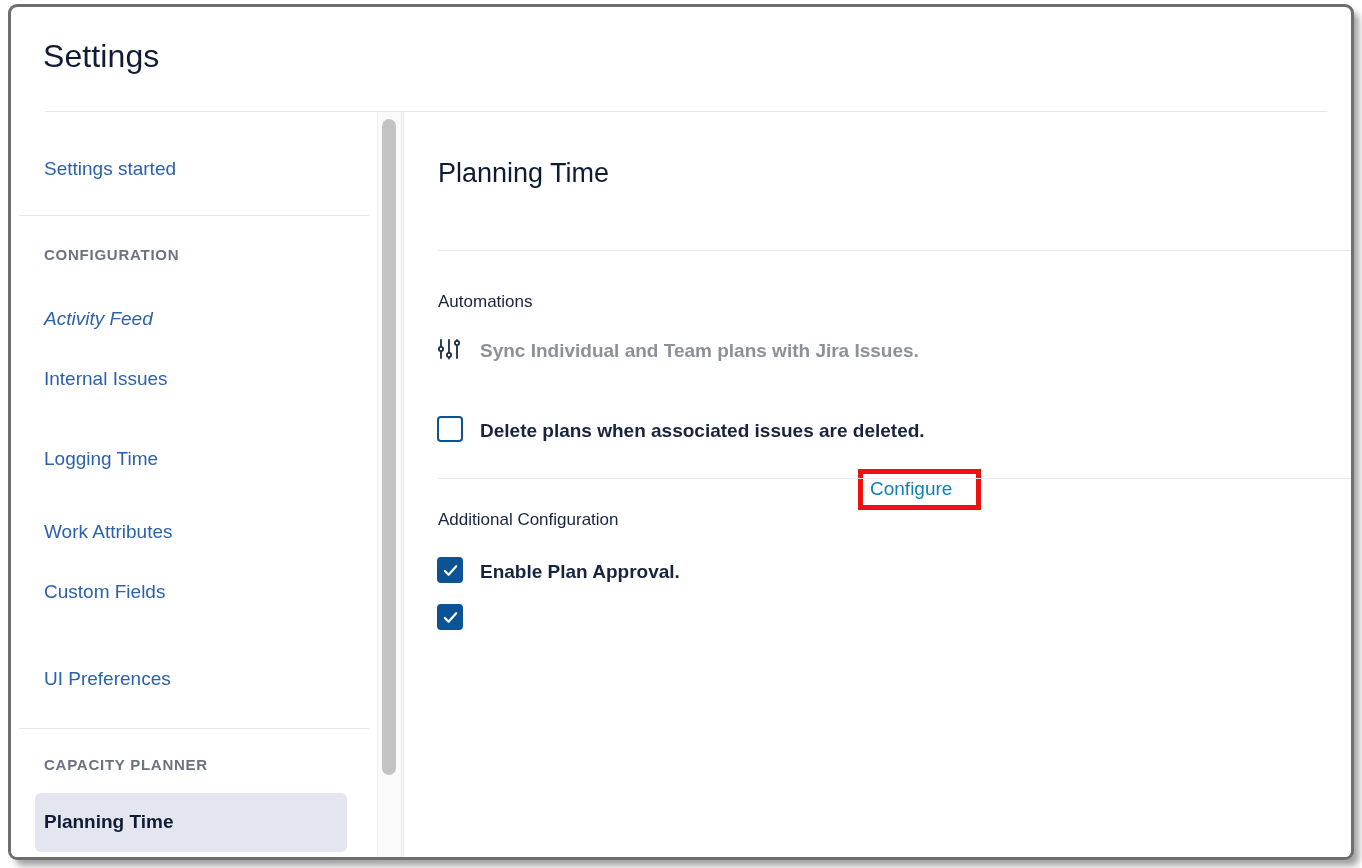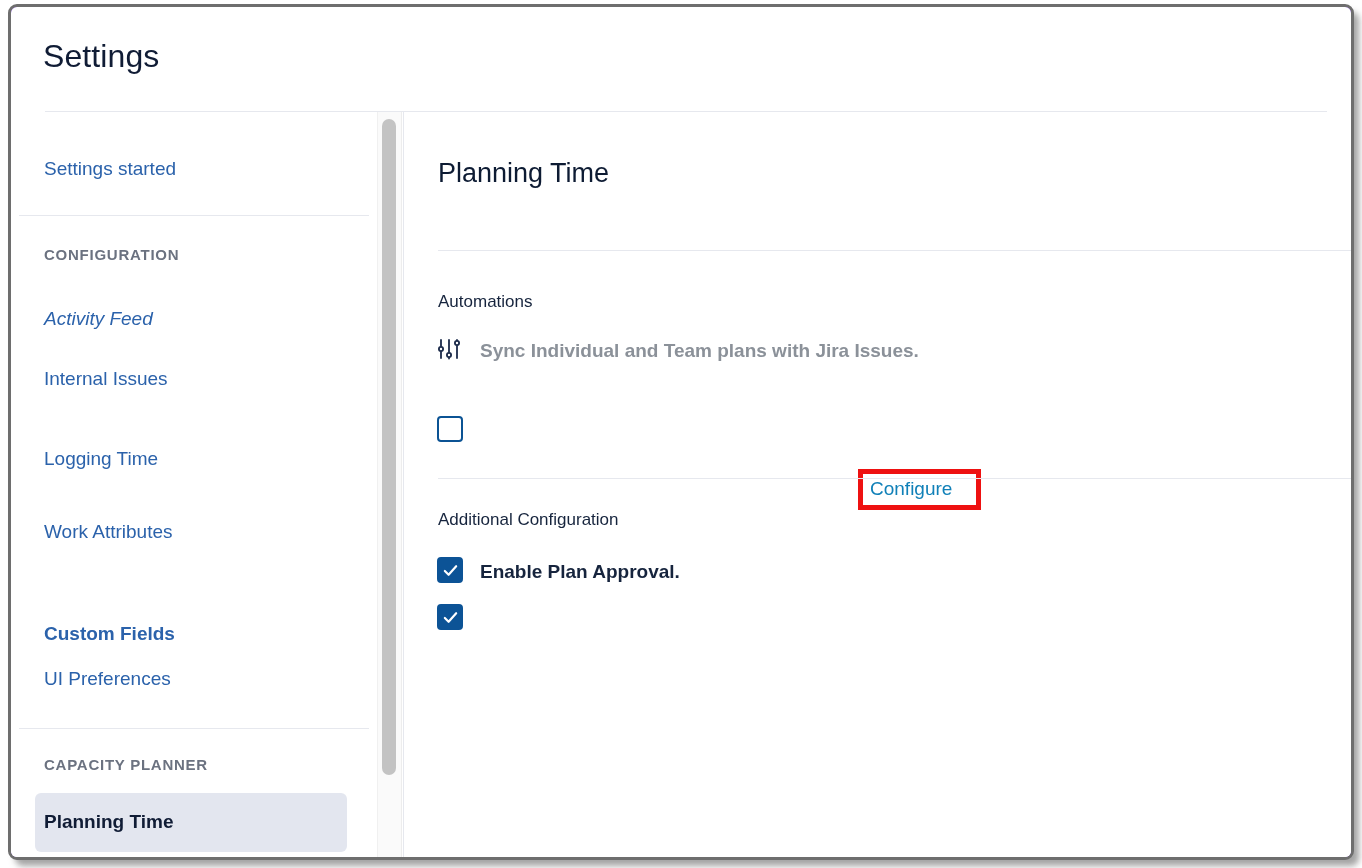--- a/index.html
+++ b/index.html
@@ -229,21 +229,21 @@
       <div class="nav-link" style="top:46px;">Settings started</div>
 
       <div class="nav-divider" style="top:103px;"></div>
 
       <div class="nav-section-head" style="top:134px;">CONFIGURATION</div>
 
       <div class="nav-link" style="top:196px;font-style:italic;">Activity Feed</div>
       <div class="nav-link" style="top:256px;">Internal Issues</div>
       <div class="nav-link" style="top:336px;">Logging Time</div>
       <div class="nav-link" style="top:409px;text-align:right;">Work Attributes</div>
-      <div class="nav-link" style="top:511px;font-weight:bold;">Custom Fields</div>
+      <div class="nav-link" style="top:469px;">Custom Fields</div>
       <div class="nav-link" style="top:556px;">UI Preferences</div>
 
       <div class="nav-divider" style="top:616px;"></div>
 
       <div class="nav-section-head" style="top:644px;">CAPACITY PLANNER</div>
 
       <div id="nav-selected-pill"></div>
       <div id="nav-selected-label">Planning Time</div>
     </nav>
 
@@ -274,20 +274,23 @@
       </div>
 
       <div class="opt-row" style="top:228px; left:76px;">
         <span class="opt-text disabled">Sync Individual and Team plans with Jira Issues.</span>
       </div>
 
       <div id="configure-link">Configure</div>
       <div id="configure-highlight"></div>
 
       <div class="cbox unchecked" style="left:33px; top:304px;"></div>
+      <div class="opt-row" style="top:308px; left:76px;">
+        <span class="opt-text">Delete plans when associated issues are deleted.</span>
+      </div>
 
       <div class="section-divider" id="divider-2"></div>
 
       <div class="section-label" style="top:398px;">Additional Configuration</div>
 
       <div class="cbox checked" style="left:33px; top:445px;">
         <svg width="17" height="17" viewBox="0 0 18 18" fill="none" stroke="#ffffff" stroke-width="2.3" stroke-linecap="round" stroke-linejoin="round">
           <polyline points="3,9.5 7,13.5 15,4.5"></polyline>
         </svg>
       </div>

